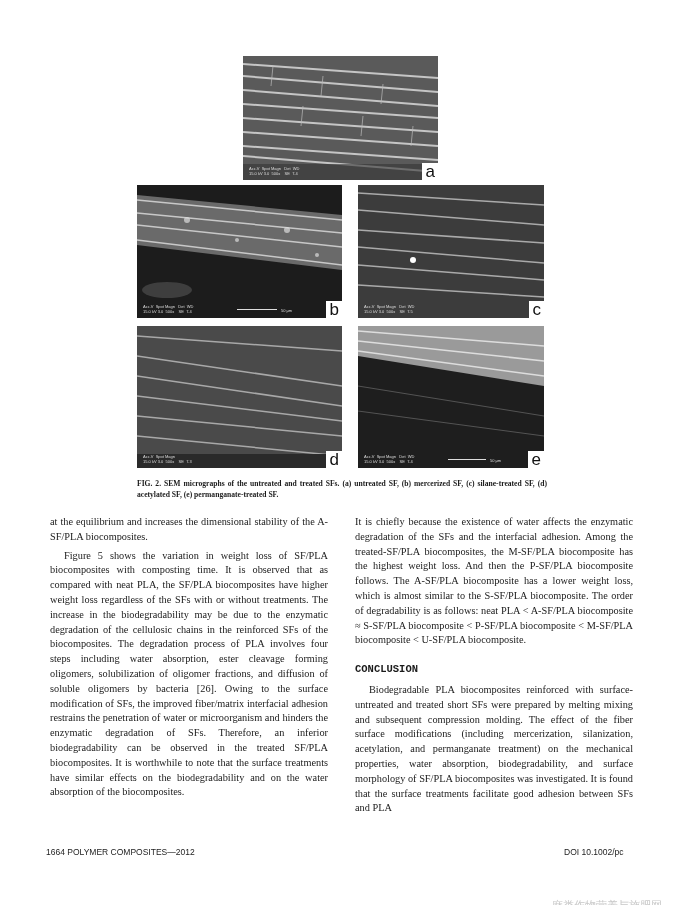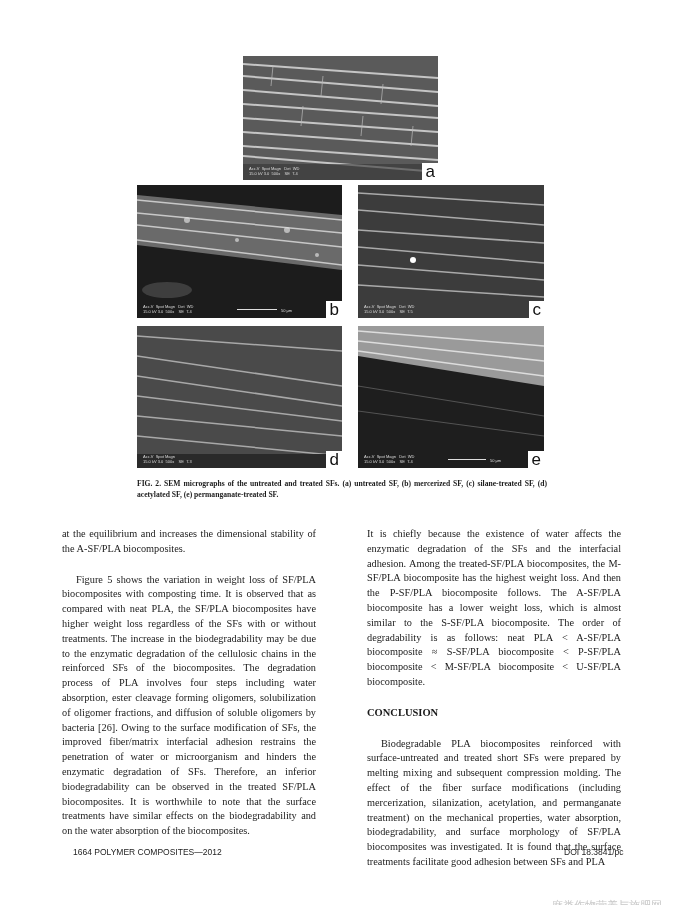--- a/index.html
+++ b/index.html
@@ -12,26 +12,26 @@
   .panel-letter { position:absolute; right:0; bottom:0; background:#fff; font-family:"Liberation Sans", sans-serif; font-size:17px; line-height:17px; padding:0 3px 0 4px; color:#111; }
   #sem-a { left:243px; top:56px; width:195px; height:124px; }
   #sem-b { left:137px; top:185px; width:205px; height:133px; }
   #sem-c { left:358px; top:185px; width:186px; height:133px; }
   #sem-d { left:137px; top:326px; width:205px; height:142px; }
   #sem-e { left:358px; top:326px; width:186px; height:142px; }
   .caption { position:absolute; left:137px; top:478px; width:410px; font-size:7.6px; line-height:11px; text-align:justify;font-weight:bold; }
   .col { position:absolute; font-size:10.3px; line-height:14.8px; text-align:justify; }
   #col-left { left:46px; top:511px; width:286px; }
   #col-right { left:351px; top:511px; width:286px; }
-  .col p { margin:16px; }
+  .col p { margin:4px; }
   .indent { text-indent:14px; }
   .subhead { font-style:italic; margin-top:19px !important; margin-bottom:8px !important; }
-  .sechead { font-family:Liberation Serif, serif; font-weight:bold; font-size:10.5px; margin-top:14px !important; margin-bottom:6px !important; }
+  .sechead { font-family:Liberation Mono, monospace; font-weight:bold; font-size:10.5px; margin-top:14px !important; margin-bottom:6px !important; }
   .footer { position:absolute; top:847px; font-family:"Liberation Sans", sans-serif; font-size:8.5px; color:#222; }
-  #footer-left { left:46px;margin-left:27px; }
+  #footer-left { left:46px; }
   #footer-right { left:564px; }
   .watermark { position:absolute; left:552px; top:871px; font-family:Liberation Serif, serif; font-size:11px; line-height:13px; color:#c8c8c8; text-align:left;margin-top:28px; }
 </style>
 </head>
 <body>
 
 <div class="sem" id="sem-a">
   <svg viewBox="0 0 195 124" preserveAspectRatio="none">
     <rect width="195" height="124" fill="#5a5a5a"></rect>
     <g stroke="#d8d8d8" stroke-width="2" fill="none" opacity="0.85">
@@ -148,18 +148,18 @@
   <p class="indent">Figure 5 shows the variation in weight loss of SF/PLA biocomposites with composting time. It is observed that as compared with neat PLA, the SF/PLA biocomposites have higher weight loss regardless of the SFs with or without treatments. The increase in the biodegradability may be due to the enzymatic degradation of the cellulosic chains in the reinforced SFs of the biocomposites. The degradation process of PLA involves four steps including water absorption, ester cleavage forming oligomers, solubilization of oligomer fractions, and diffusion of soluble oligomers by bacteria [26]. Owing to the surface modification of SFs, the improved fiber/matrix interfacial adhesion restrains the penetration of water or microorganism and hinders the enzymatic degradation of SFs. Therefore, an inferior biodegradability can be observed in the treated SF/PLA biocomposites. It is worthwhile to note that the surface treatments have similar effects on the biodegradability and on the water absorption of the biocomposites.</p>
 </div>
 
 <div class="col" id="col-right">
   <p>It is chiefly because the existence of water affects the enzymatic degradation of the SFs and the interfacial adhesion. Among the treated-SF/PLA biocomposites, the M-SF/PLA biocomposite has the highest weight loss. And then the P-SF/PLA biocomposite follows. The A-SF/PLA biocomposite has a lower weight loss, which is almost similar to the S-SF/PLA biocomposite. The order of degradability is as follows: neat PLA &lt; A-SF/PLA biocomposite ≈ S-SF/PLA biocomposite &lt; P-SF/PLA biocomposite &lt; M-SF/PLA biocomposite &lt; U-SF/PLA biocomposite.</p>
   <p class="sechead">CONCLUSION</p>
   <p class="indent">Biodegradable PLA biocomposites reinforced with surface-untreated and treated short SFs were prepared by melting mixing and subsequent compression molding. The effect of the fiber surface modifications (including mercerization, silanization, acetylation, and permanganate treatment) on the mechanical properties, water absorption, biodegradability, and surface morphology of SF/PLA biocomposites was investigated. It is found that the surface treatments facilitate good adhesion between SFs and PLA</p>
 </div>
 
 <div class="footer" id="footer-left">1664   POLYMER COMPOSITES—2012</div>
-<div class="footer" id="footer-right">DOI 18.3841/pc</div>
+<div class="footer" id="footer-right">DOI 10.1002/pc</div>
 
 <div class="watermark">
   <div>麻类作物营养与施肥网</div>
   <div>www.diffusion.com</div>
 </div>
 
 </body></html>

